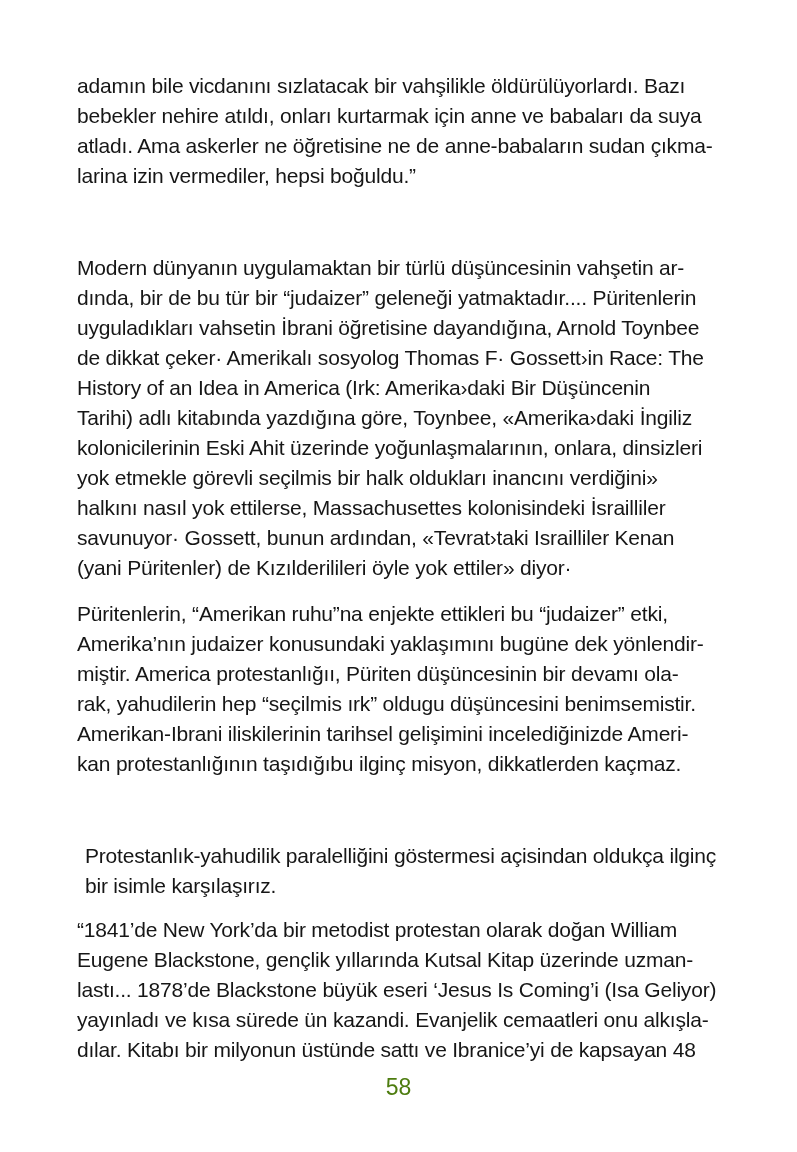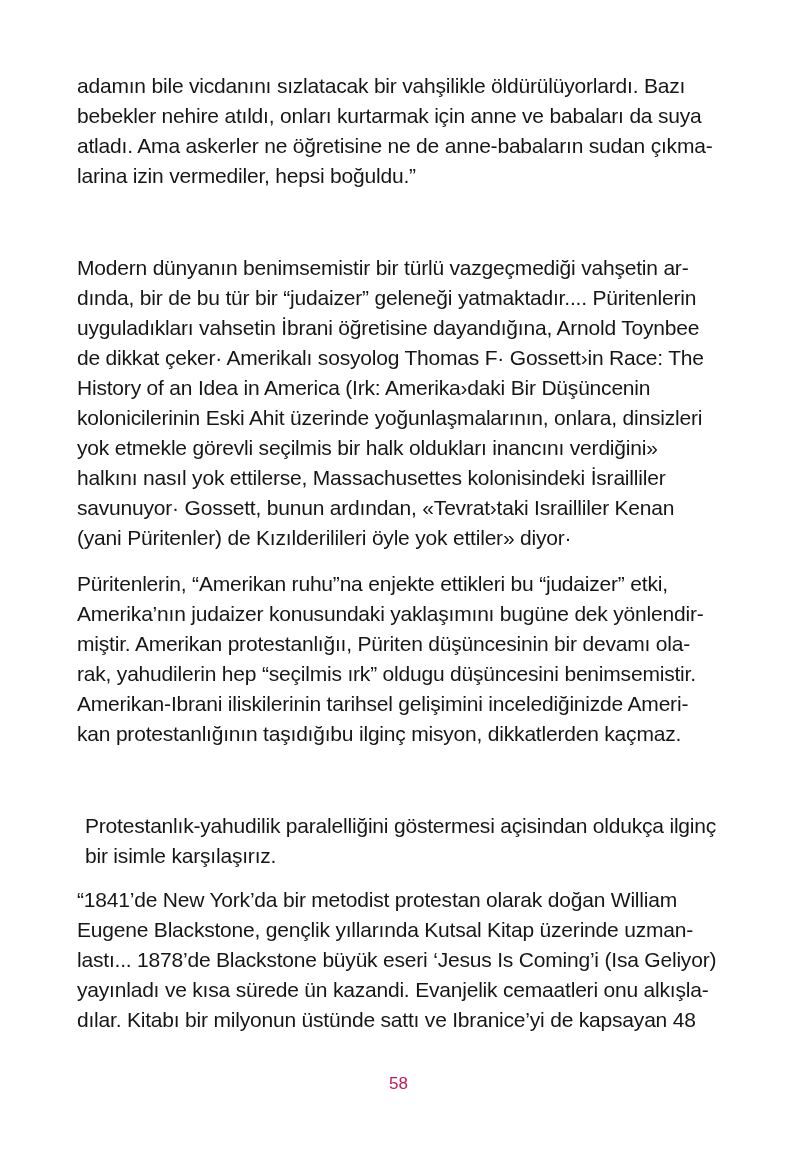--- a/index.html
+++ b/index.html
@@ -39,51 +39,52 @@
   
   .para.gap-xl { margin-bottom: 62px; }  
   .para.gap-s  { margin-bottom: 16px; }  
   .para.gap-m  { margin-bottom: 14px; margin-left: 8px; }
   .page-number {
     position: absolute;
     top: 1074px;
     left: 0;
     width: 797px;
     text-align: center;
-    font-size: 17px;
-    color: #be185d;
+    font-size: 23px;
+    color: #4d7c0f;
   }
 </style>
 </head>
 <body>
 
 <div class="page">
   <div class="body-text">
     <div class="para gap-xl">
         <div class="line">adamın bile vicdanını sızlatacak bir vahşilikle öldürülüyorlardı. Bazı</div>
         <div class="line">bebekler nehire atıldı, onları kurtarmak için anne ve babaları da suya</div>
         <div class="line">atladı. Ama askerler ne öğretisine ne de anne-babaların sudan çıkma-</div>
         <div class="line">larina izin vermediler, hepsi boğuldu.”</div>
       </div>
     <div class="para gap-s">
-        <div class="line">Modern dünyanın benimsemistir bir türlü vazgeçmediği vahşetin ar-</div>
+        <div class="line">Modern dünyanın uygulamaktan bir türlü düşüncesinin vahşetin ar-</div>
         <div class="line">dında, bir de bu tür bir “judaizer” geleneği yatmaktadır.... Püritenlerin</div>
         <div class="line">uyguladıkları vahsetin İbrani öğretisine dayandığına, Arnold Toynbee</div>
         <div class="line">de dikkat çeker· Amerikalı sosyolog Thomas F· Gossett›in Race: The</div>
         <div class="line">History of an Idea in America (Irk: Amerika›daki Bir Düşüncenin</div>
+        <div class="line">Tarihi) adlı kitabında yazdığına göre, Toynbee, «Amerika›daki İngiliz</div>
         <div class="line">kolonicilerinin Eski Ahit üzerinde yoğunlaşmalarının, onlara, dinsizleri</div>
         <div class="line">yok etmekle görevli seçilmis bir halk oldukları inancını verdiğini»</div>
         <div class="line">halkını nasıl yok ettilerse, Massachusettes kolonisindeki İsrailliler</div>
         <div class="line">savunuyor· Gossett, bunun ardından, «Tevrat›taki Israilliler Kenan</div>
         <div class="line">(yani Püritenler) de Kızılderilileri öyle yok ettiler» diyor·</div>
       </div>
     <div class="para gap-xl">
         <div class="line">Püritenlerin, “Amerikan ruhu”na enjekte ettikleri bu “judaizer” etki,</div>
         <div class="line">Amerika’nın judaizer konusundaki yaklaşımını bugüne dek yönlendir-</div>
-        <div class="line">miştir. Amerikan protestanlığıı, Püriten düşüncesinin bir devamı ola-</div>
+        <div class="line">miştir. America protestanlığıı, Püriten düşüncesinin bir devamı ola-</div>
         <div class="line">rak, yahudilerin hep “seçilmis ırk” oldugu düşüncesini benimsemistir.</div>
         <div class="line">Amerikan-Ibrani iliskilerinin tarihsel gelişimini incelediğinizde Ameri-</div>
         <div class="line">kan protestanlığının taşıdığıbu ilginç misyon, dikkatlerden kaçmaz.</div>
       </div>
     <div class="para gap-m">
         <div class="line">Protestanlık-yahudilik paralelliğini göstermesi açisindan oldukça ilginç</div>
         <div class="line">bir isimle karşılaşırız.</div>
       </div>
     <div class="para">
         <div class="line">“1841’de New York’da bir metodist protestan olarak doğan William</div>

